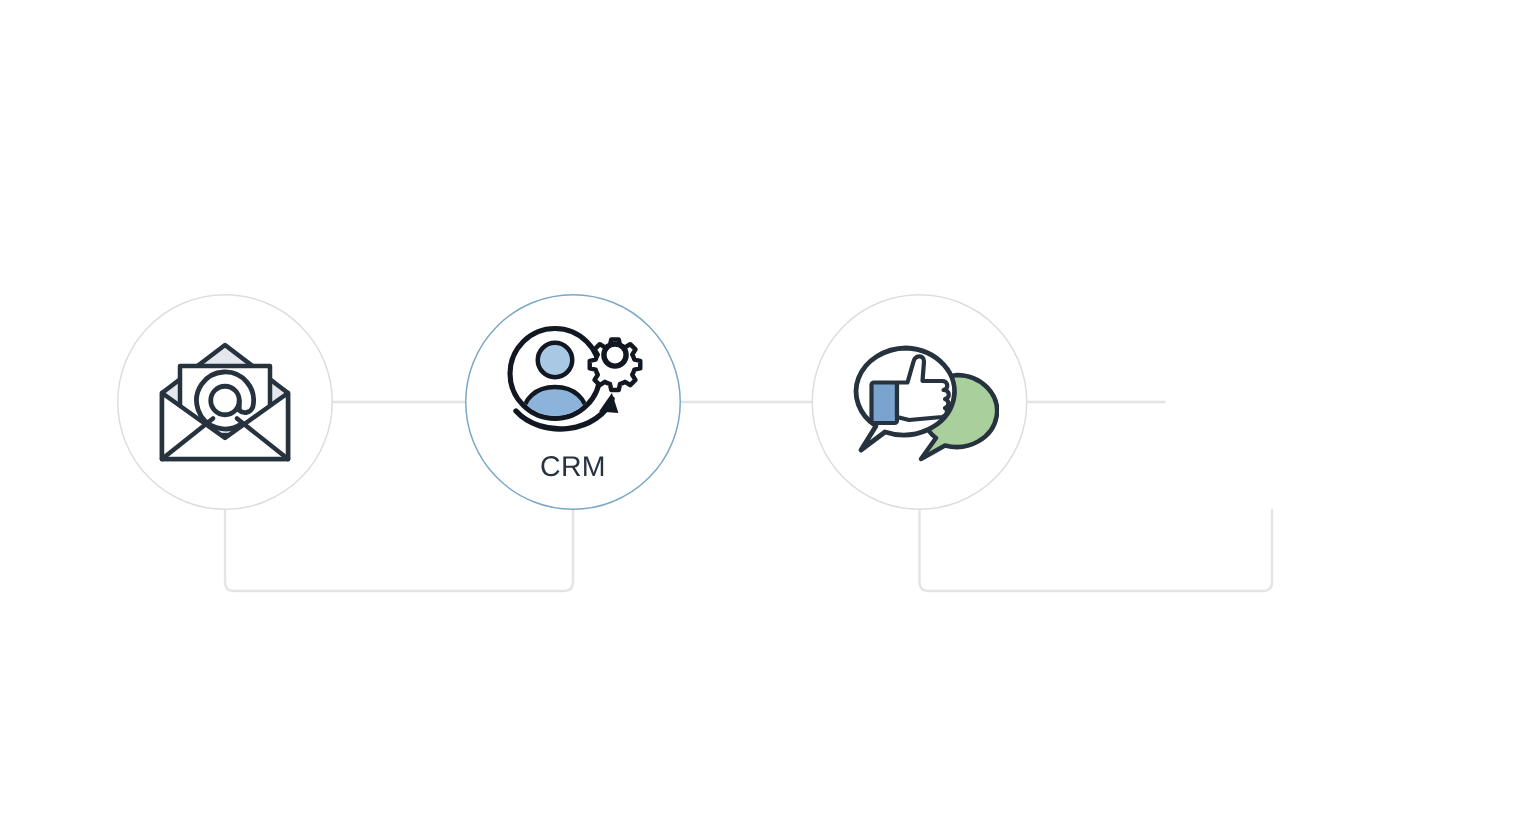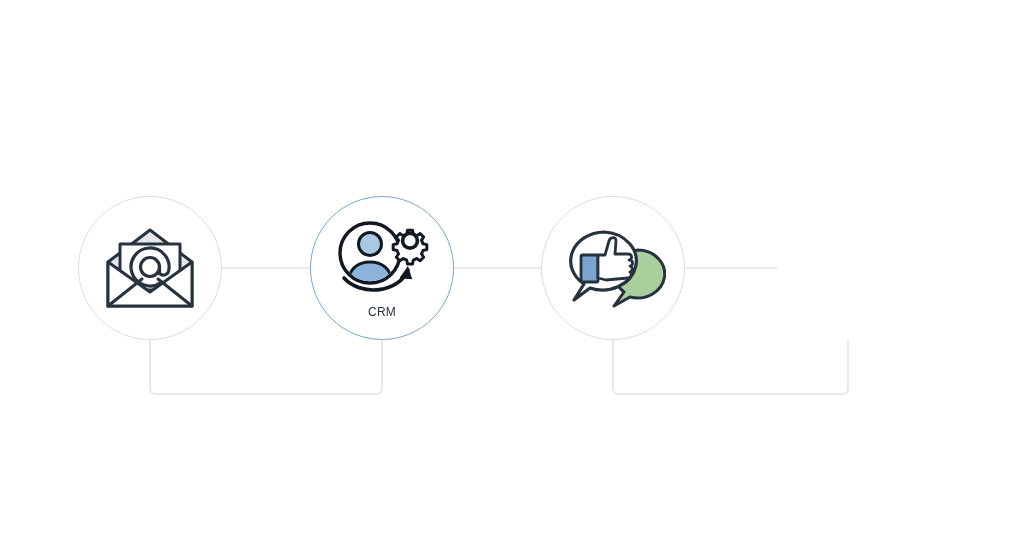--- a/index.html
+++ b/index.html
@@ -43,21 +43,21 @@
     display: block;
     line-height: 0;
   }
   .node-label {
     color: #27323f;
     text-align: center;
     white-space: nowrap;
     letter-spacing: 0.2px;
   }
   .label-crm {
-    font-size: 12px;
+    font-size: 19px;
     font-weight: 400;
     margin-top: 3px;
   }
   .label-affiliate {
     font-size: 15.5px;
     font-weight: 600;
     margin-top: 1px;
     letter-spacing: -0.2px;
     transform: scaleX(0.93);
   }

